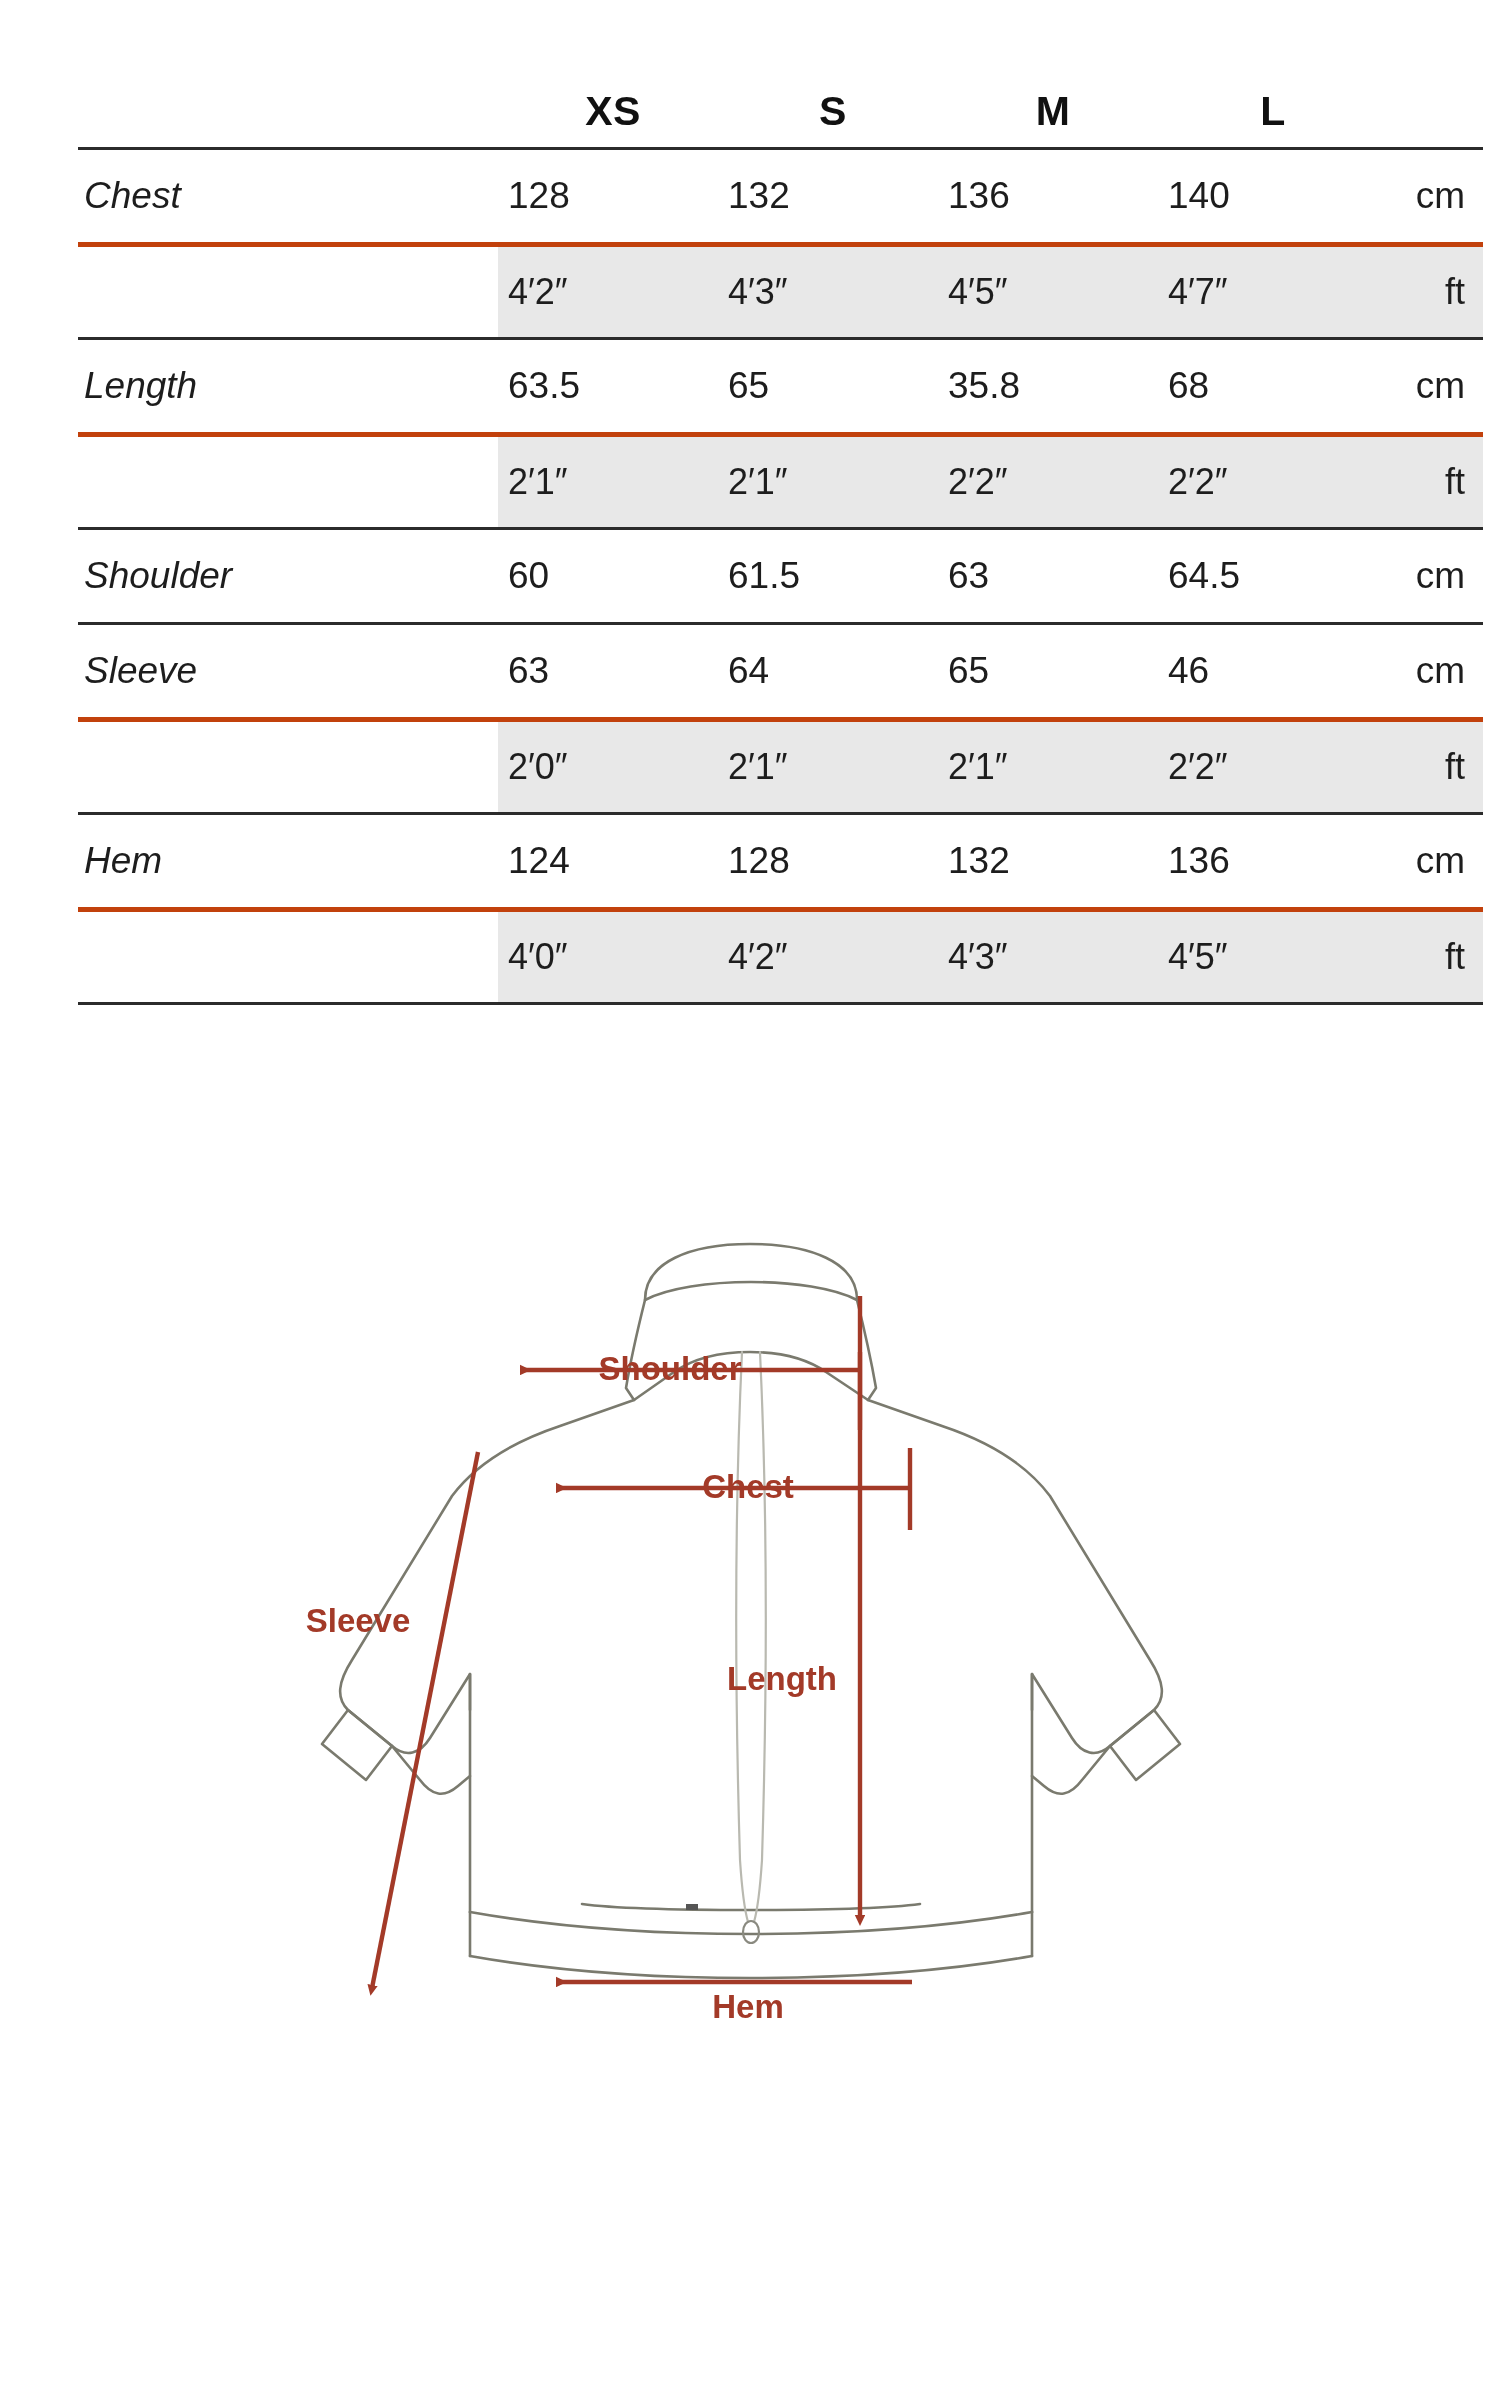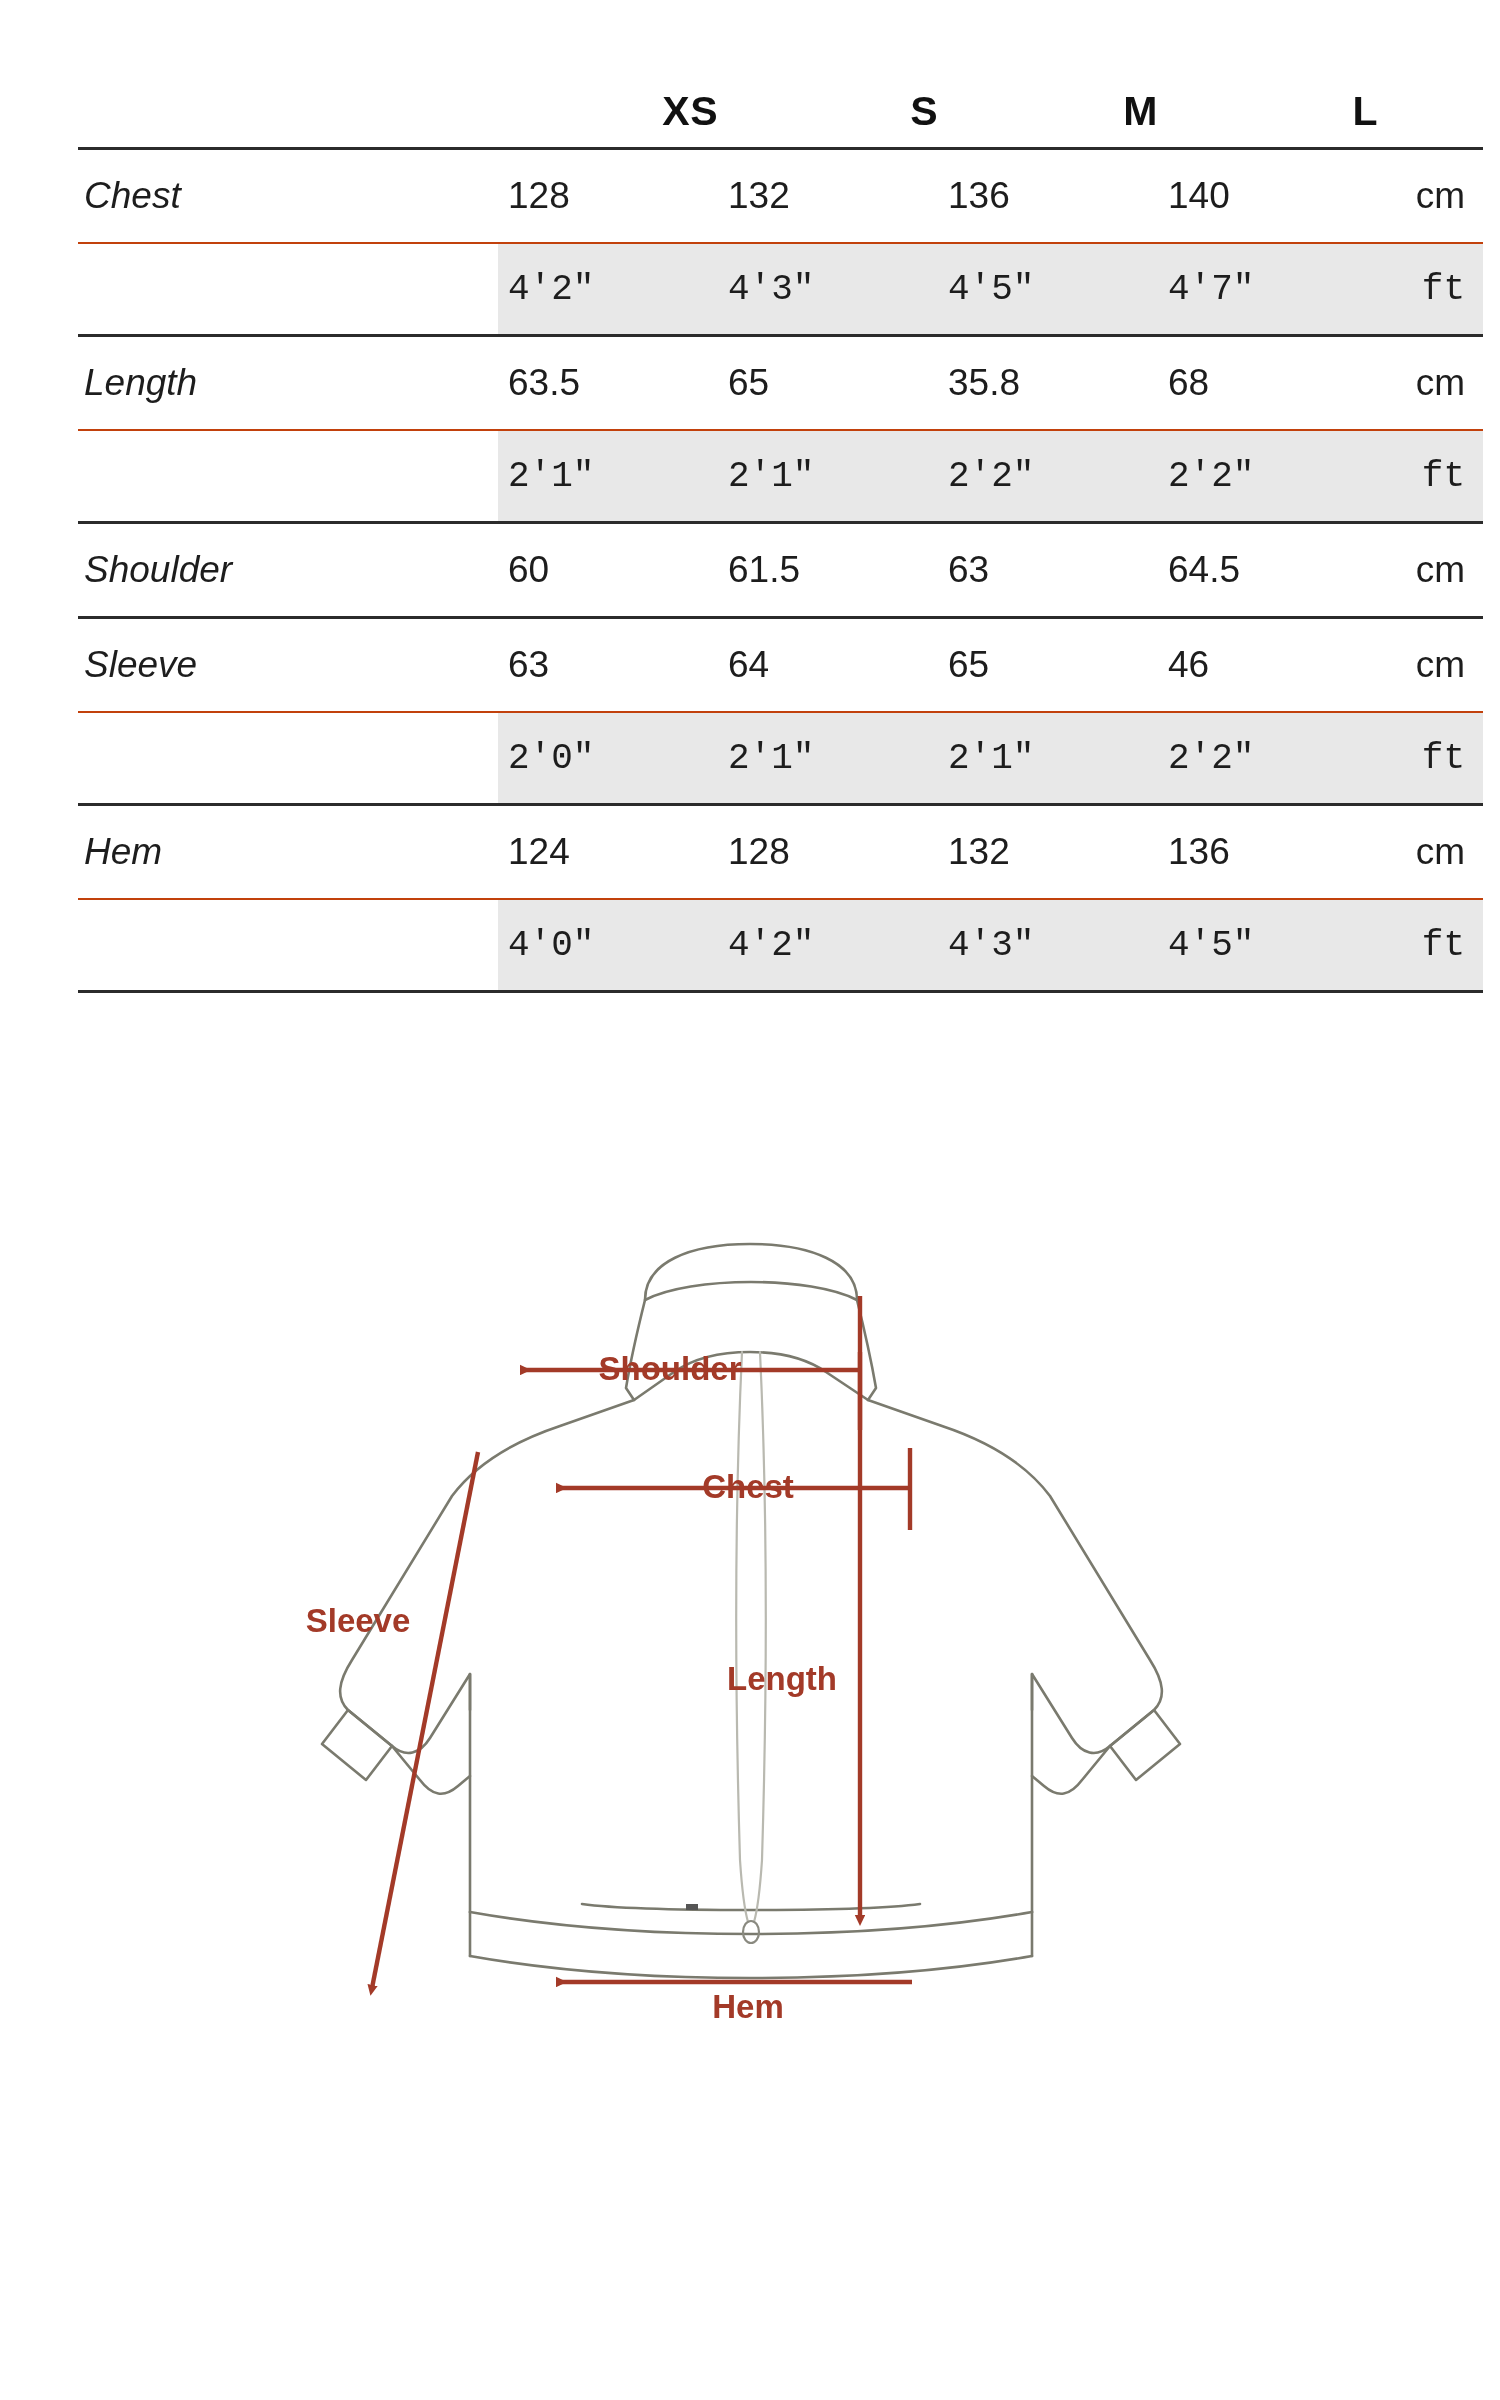--- a/index.html
+++ b/index.html
@@ -43,43 +43,42 @@
 
   .size-table th, .size-table td {
     padding: 0;
     margin: 0;
   }
 
   .head-row th {
     height: 95px;
     vertical-align: bottom;
     padding-bottom: 12px;
-    text-align: right;
+    text-align: center;
     font-size: 41px;
     font-weight: bold;
     color: #111;
     letter-spacing: 0.5px;
   }
   .head-row th.label-head { }
   .head-row th.size-head { padding-left: 10px; }
 
   tr.cm-row td {
     height: 92px;
     border-top: 3px solid #2b2b2b;
     font-size: 37px;
     color: #1d1d1d;
     vertical-align: middle;
   }
   tr.ft-row td {
     height: 90px;
-    border-top: 2px solid #c2410c;
+    border-top: 5px solid #c2410c;
     font-size: 36px;
     color: #1d1d1d;
     vertical-align: middle;
-    font-family: Liberation Mono, monospace;
   }
   tr.ft-row td.val-cell, tr.ft-row td.unit-cell {
     background: #e8e8e8;
   }
   tr.ft-row td.label-cell { background: #ffffff; }
 
   td.label-cell {
     font-style: italic;
     font-size: 38px;
     color: #1a1a1a;

